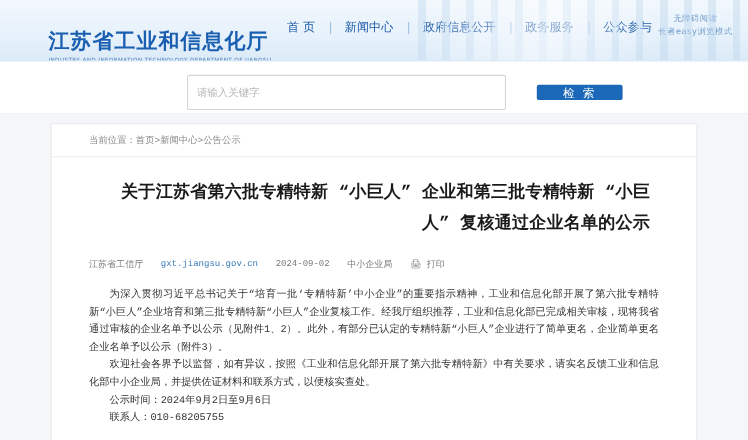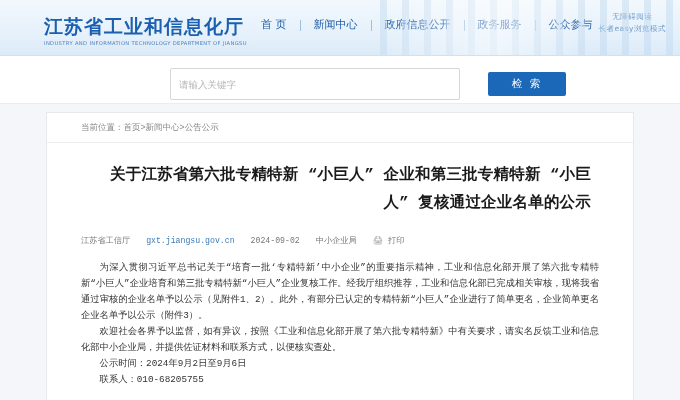--- a/index.html
+++ b/index.html
@@ -24,21 +24,21 @@
     content: "";
     position: absolute;
     right: 0; top: 0; bottom: 0; width: 300px;
     background:
       linear-gradient(100deg, rgba(255,255,255,0) 0%, rgba(255,255,255,0.5) 40%, rgba(255,255,255,0) 70%),
       repeating-linear-gradient(90deg, rgba(190,215,238,0.45) 0px, rgba(190,215,238,0.45) 7px, rgba(255,255,255,0) 7px, rgba(255,255,255,0) 22px);
     pointer-events: none;
   }
   .logo-block {
     position: absolute;
-    left: 44px; top: 15px;
+    left: 44px; top: 27px;
   }
   .logo-title {
     font-size: 19px;
     font-weight: bold;
     color: #1a5fb0;
     letter-spacing: 1px;
     line-height: 22px;
     white-space: nowrap;
   }
   .logo-sub {
@@ -102,21 +102,21 @@
     padding: 0 8px;
     font-size: 9.5px;
     color: #333;
     background: #fff;
     outline: none;
     font-family: "DejaVu Sans", "Liberation Sans", sans-serif;
   }
   .search-input::placeholder { color: #b6b6b6; }
   .search-btn {
     margin-left: 28px;
-    width: 78px; height: 24px;
+    width: 78px; height: 14px;
     background: #1b67b8;
     color: #fff;
     font-size: 10.5px;
     border: none;
     border-radius: 2px;
     cursor: pointer;
     letter-spacing: 2px;
     font-family: "DejaVu Sans", "Liberation Sans", sans-serif;
   }
 

